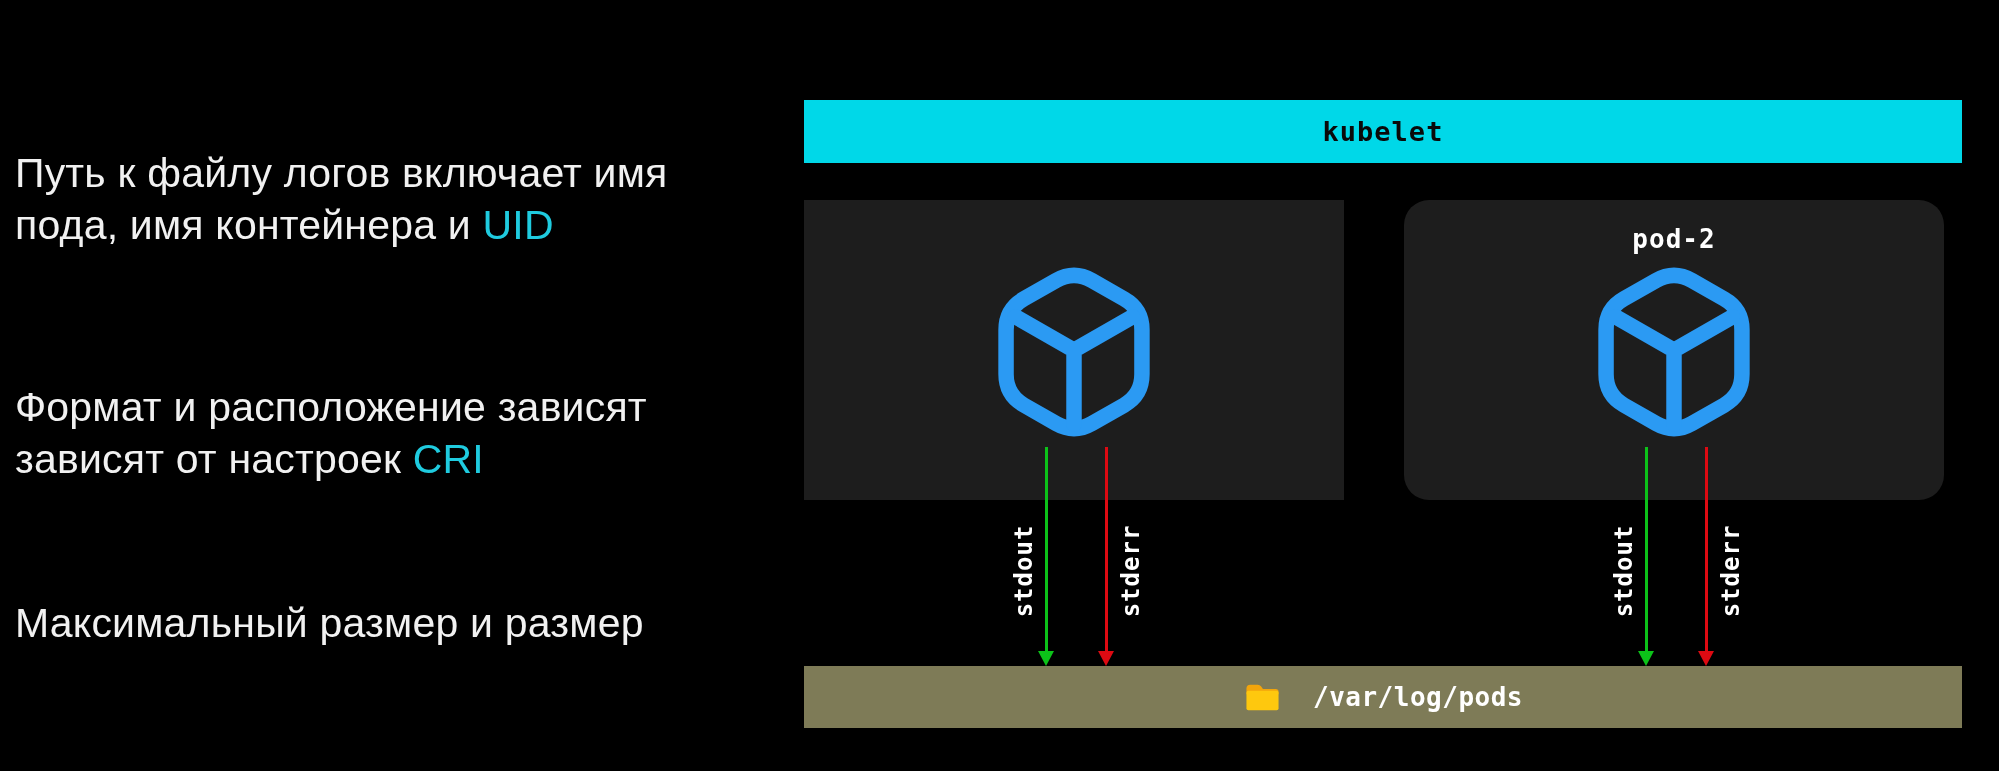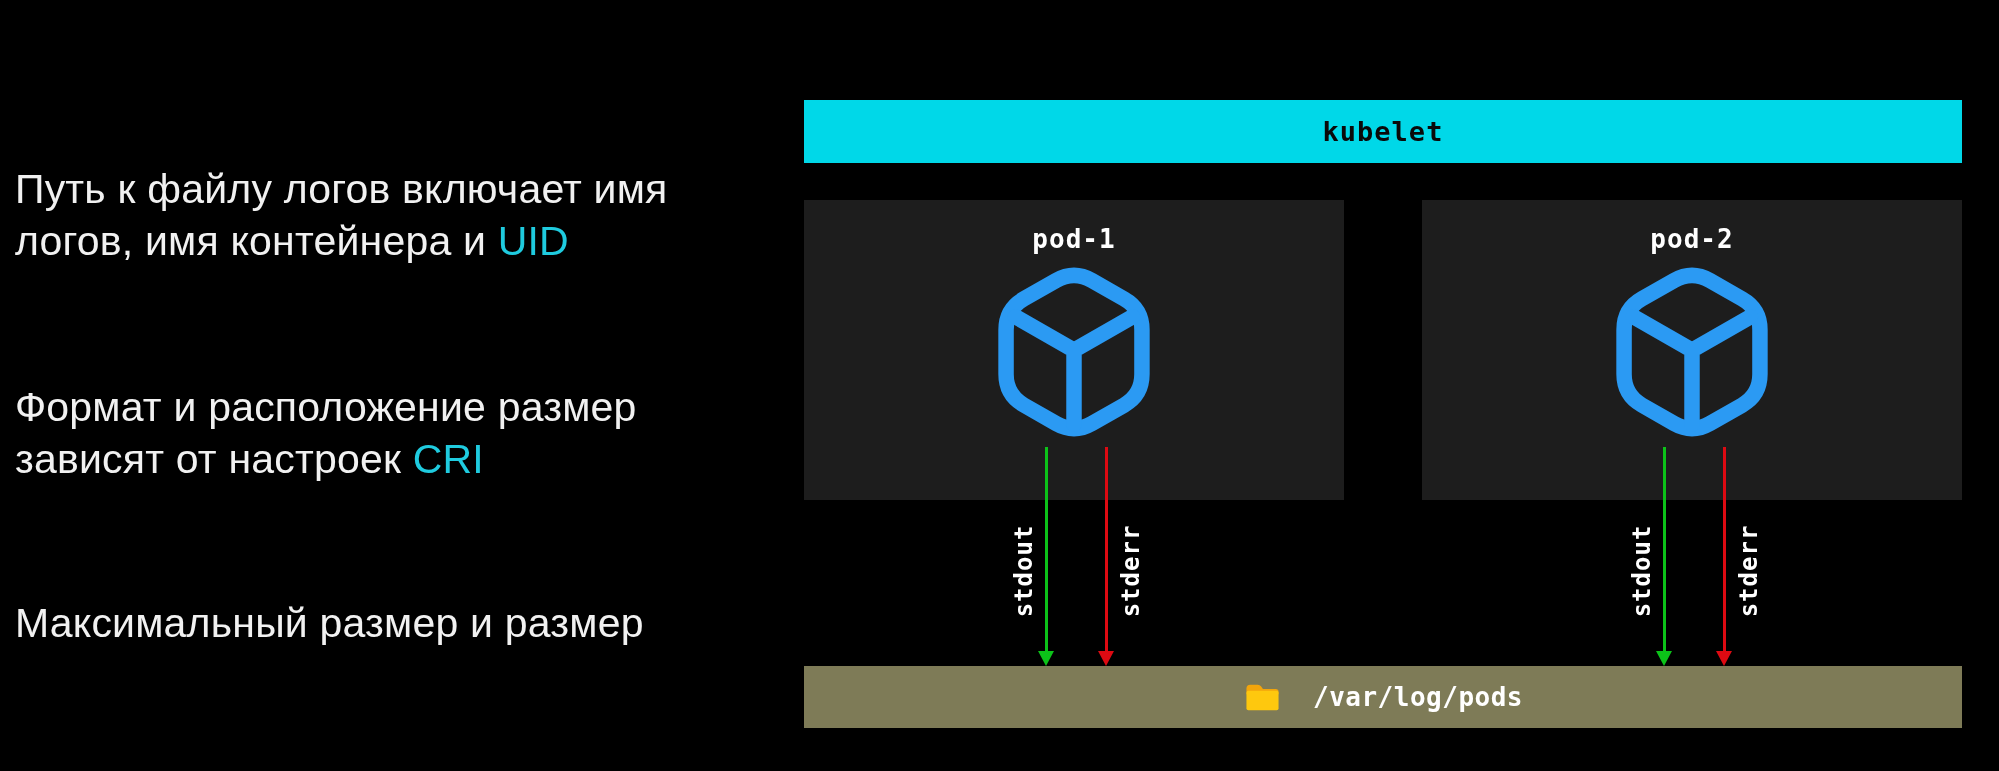--- a/index.html
+++ b/index.html
@@ -37,21 +37,21 @@
     display: flex; align-items: center; justify-content: center;
     color: #0a0a0a; font: 700 27px "DejaVu Sans Mono", monospace;
     letter-spacing: 1px;
   }
 
   .pod-box {
     position: absolute; top: 100px; width: 540px; height: 300px;
     background: var(--pod-box);
   }
   .pod-box.pod-1 { left: 0; }
-  .pod-box.pod-2 { left: 618px; }
+  .pod-box.pod-2 { left: 600px; border-radius: 25px; }
 
   .pod-label {
     position: absolute; top: 24px; left: 0; width: 100%;
     text-align: center; color: #fff;
     font: 700 26px "DejaVu Sans Mono", monospace; letter-spacing: 1px;
   }
 
   .cube {
     position: absolute; top: 62px; left: calc(50% - 86px);
     width: 172px; height: 180px;
@@ -85,42 +85,41 @@
     display: flex; align-items: center; justify-content: center; gap: 31px;
     color: #fff; font: 700 26px "DejaVu Sans Mono", monospace; letter-spacing: 0.5px;
   }
   .folder-svg { width: 39px; height: 34px; flex: 0 0 auto; }
 </style>
 </head>
 <body>
 
 <div class="canvas">
 
-  <div class="note" style="top:163px">
+  <div class="note" style="top:147px">
     <div class="note-line">Путь к файлу логов включает имя</div>
-    <div class="note-line"><span>логов, имя контейнера и</span> <span class="accent">UID</span></div>
+    <div class="note-line"><span>пода, имя контейнера и</span> <span class="accent">UID</span></div>
   </div>
 
   <div class="note" style="top:381px">
-    <div class="note-line">Формат и расположение размер</div>
+    <div class="note-line">Формат и расположение зависят</div>
     <div class="note-line"><span>зависят от настроек</span> <span class="accent">CRI</span></div>
   </div>
 
   <div class="note" style="top:597px">
     <div class="note-line">Максимальный размер и размер</div>
   </div>
 
   <div class="diagram">
 
     <div class="kubelet-bar">
       <span>kubelet</span>
     </div>
 
     <div class="pod-box pod-1">
-      <div class="pod-label">pod-1</div>
       <svg class="cube" viewBox="0 0 100 104" aria-hidden="true">
         <path d="M39.6 10.4 Q50 4.5 60.4 10.4 L79.1 21.1 Q89.5 27 89.5 39 L89.5 65 Q89.5 77 79.1 82.9 L60.4 93.6 Q50 99.5 39.6 93.6 L20.9 82.9 Q10.5 77 10.5 65 L10.5 39 Q10.5 27 20.9 21.1 Z"></path>
         <path d="M16 31.5 L50 51 L84 31.5 M50 51 L50 94"></path>
       </svg>
       <div class="arrow stdout">
           <i class="shaft"></i>
           <i class="head"></i>
         </div>
       <div class="arrow stderr">
           <i class="shaft"></i>

